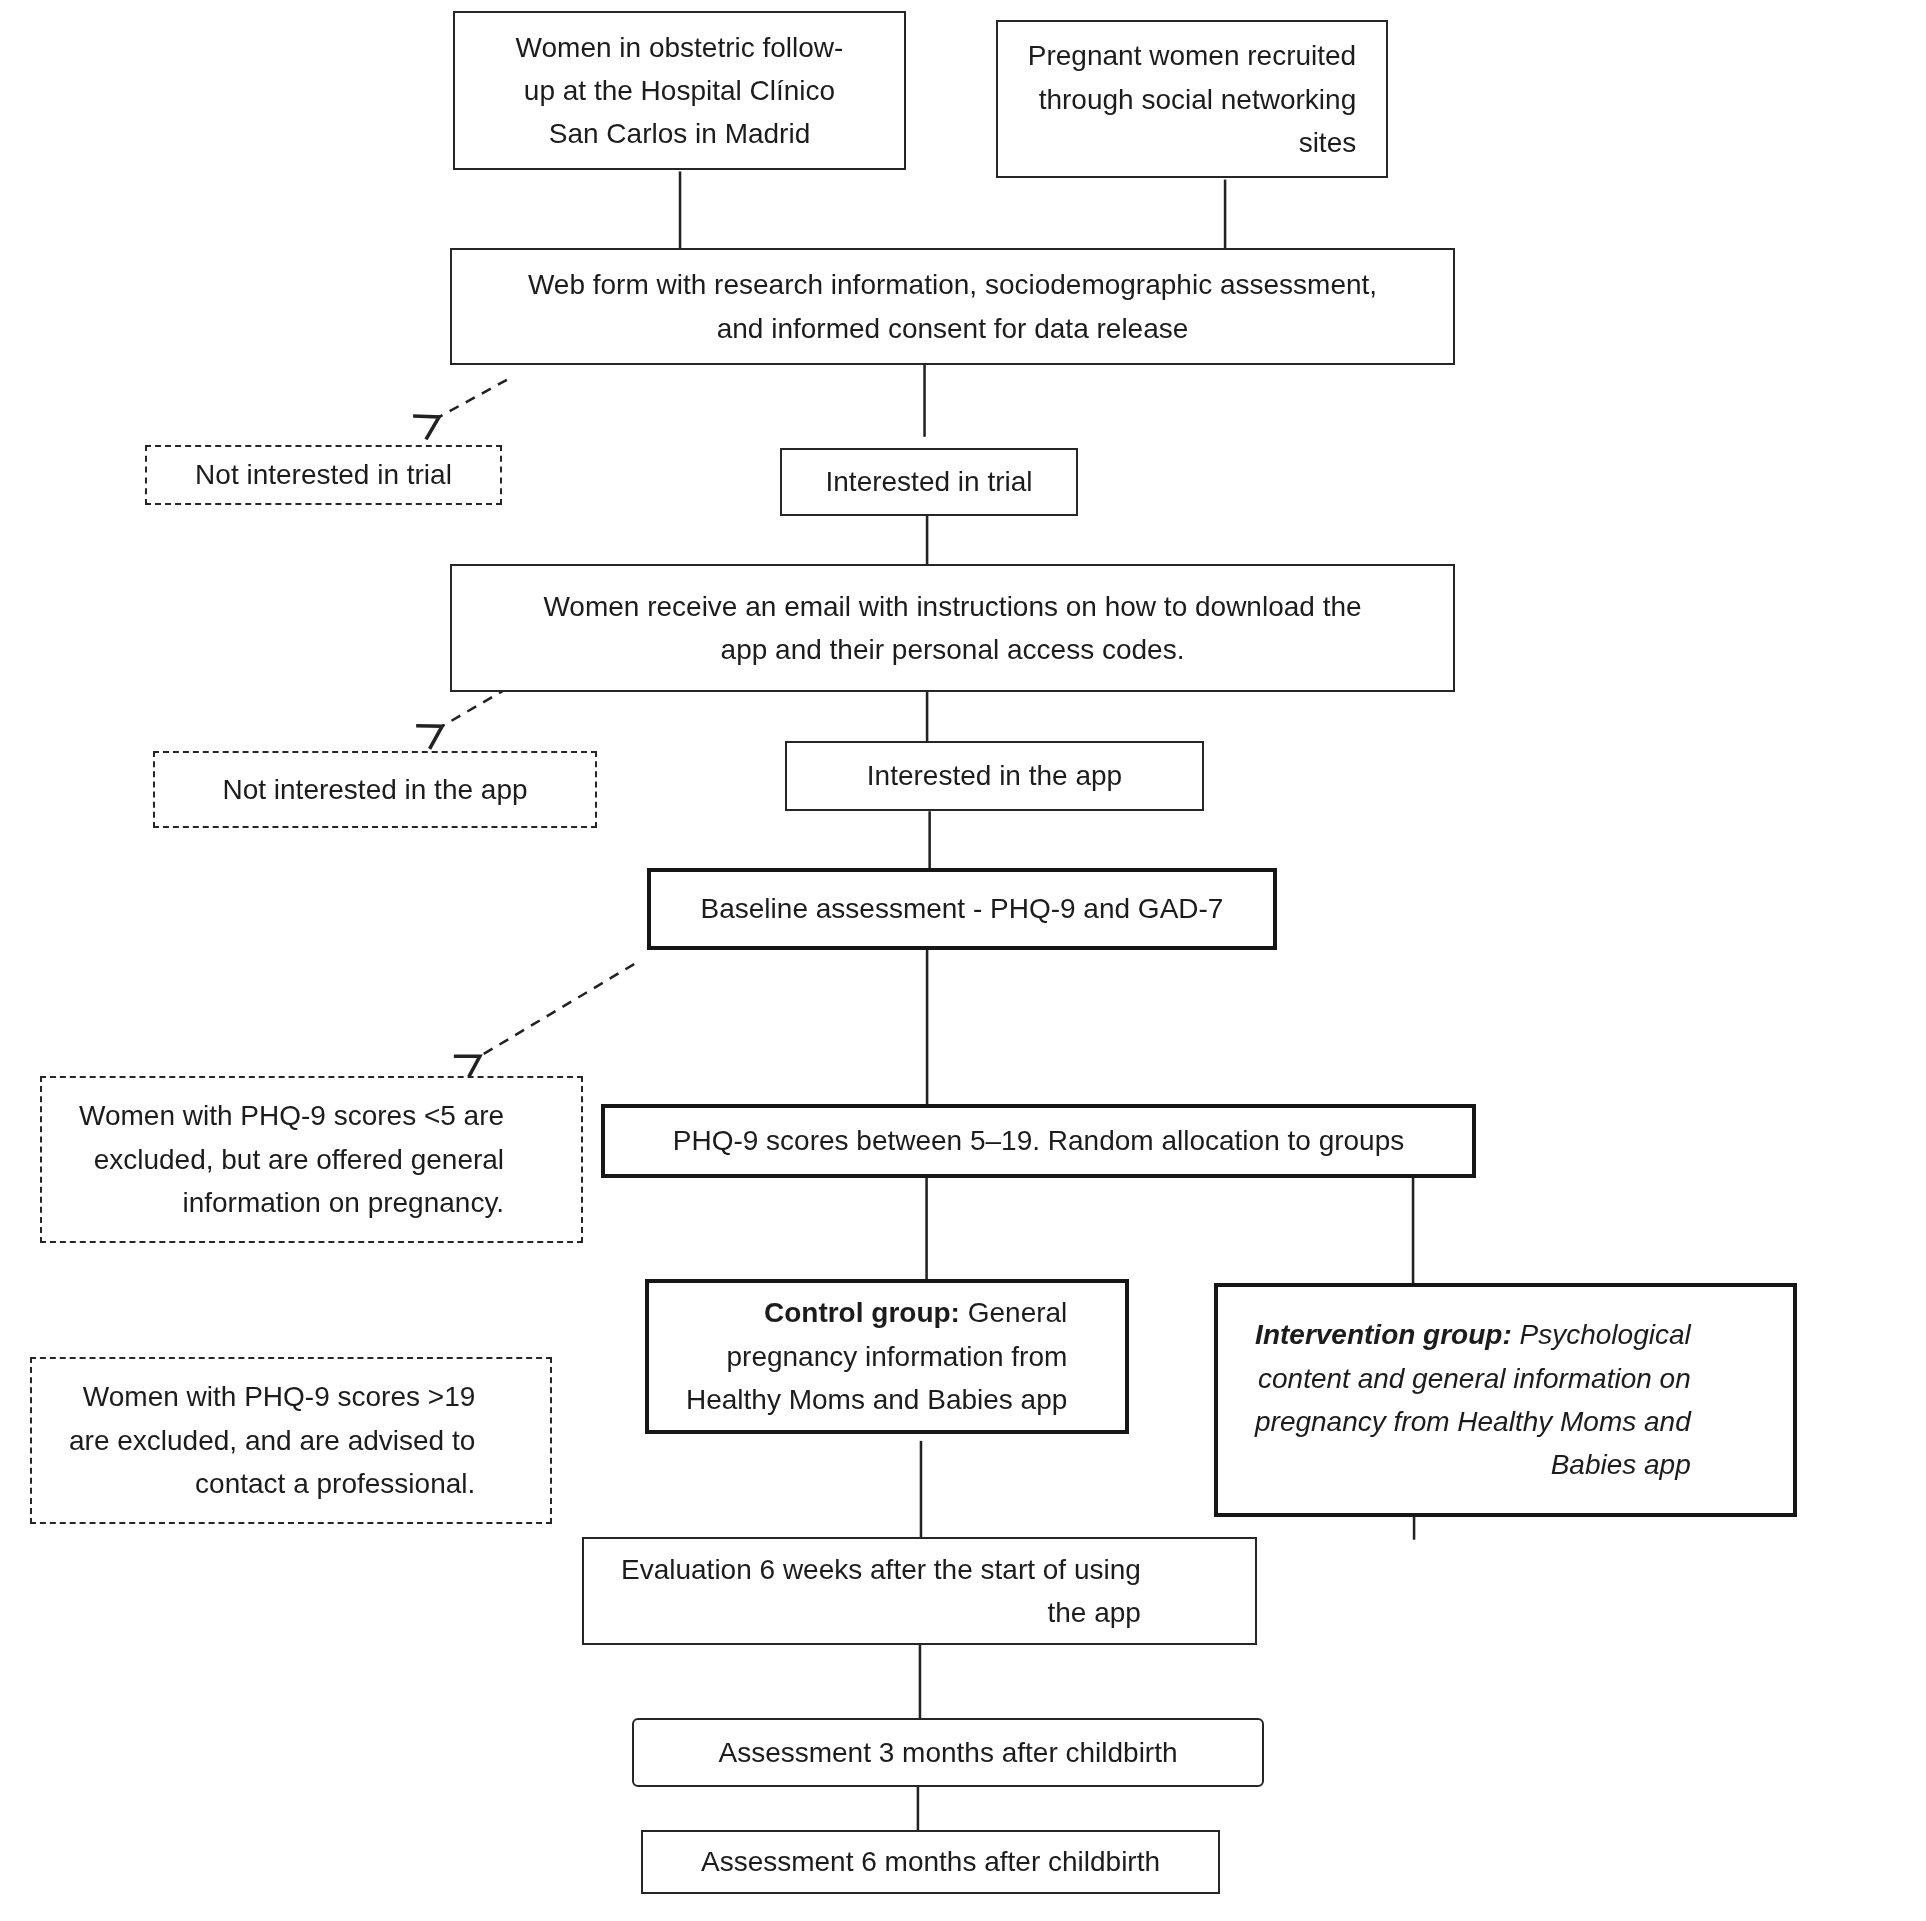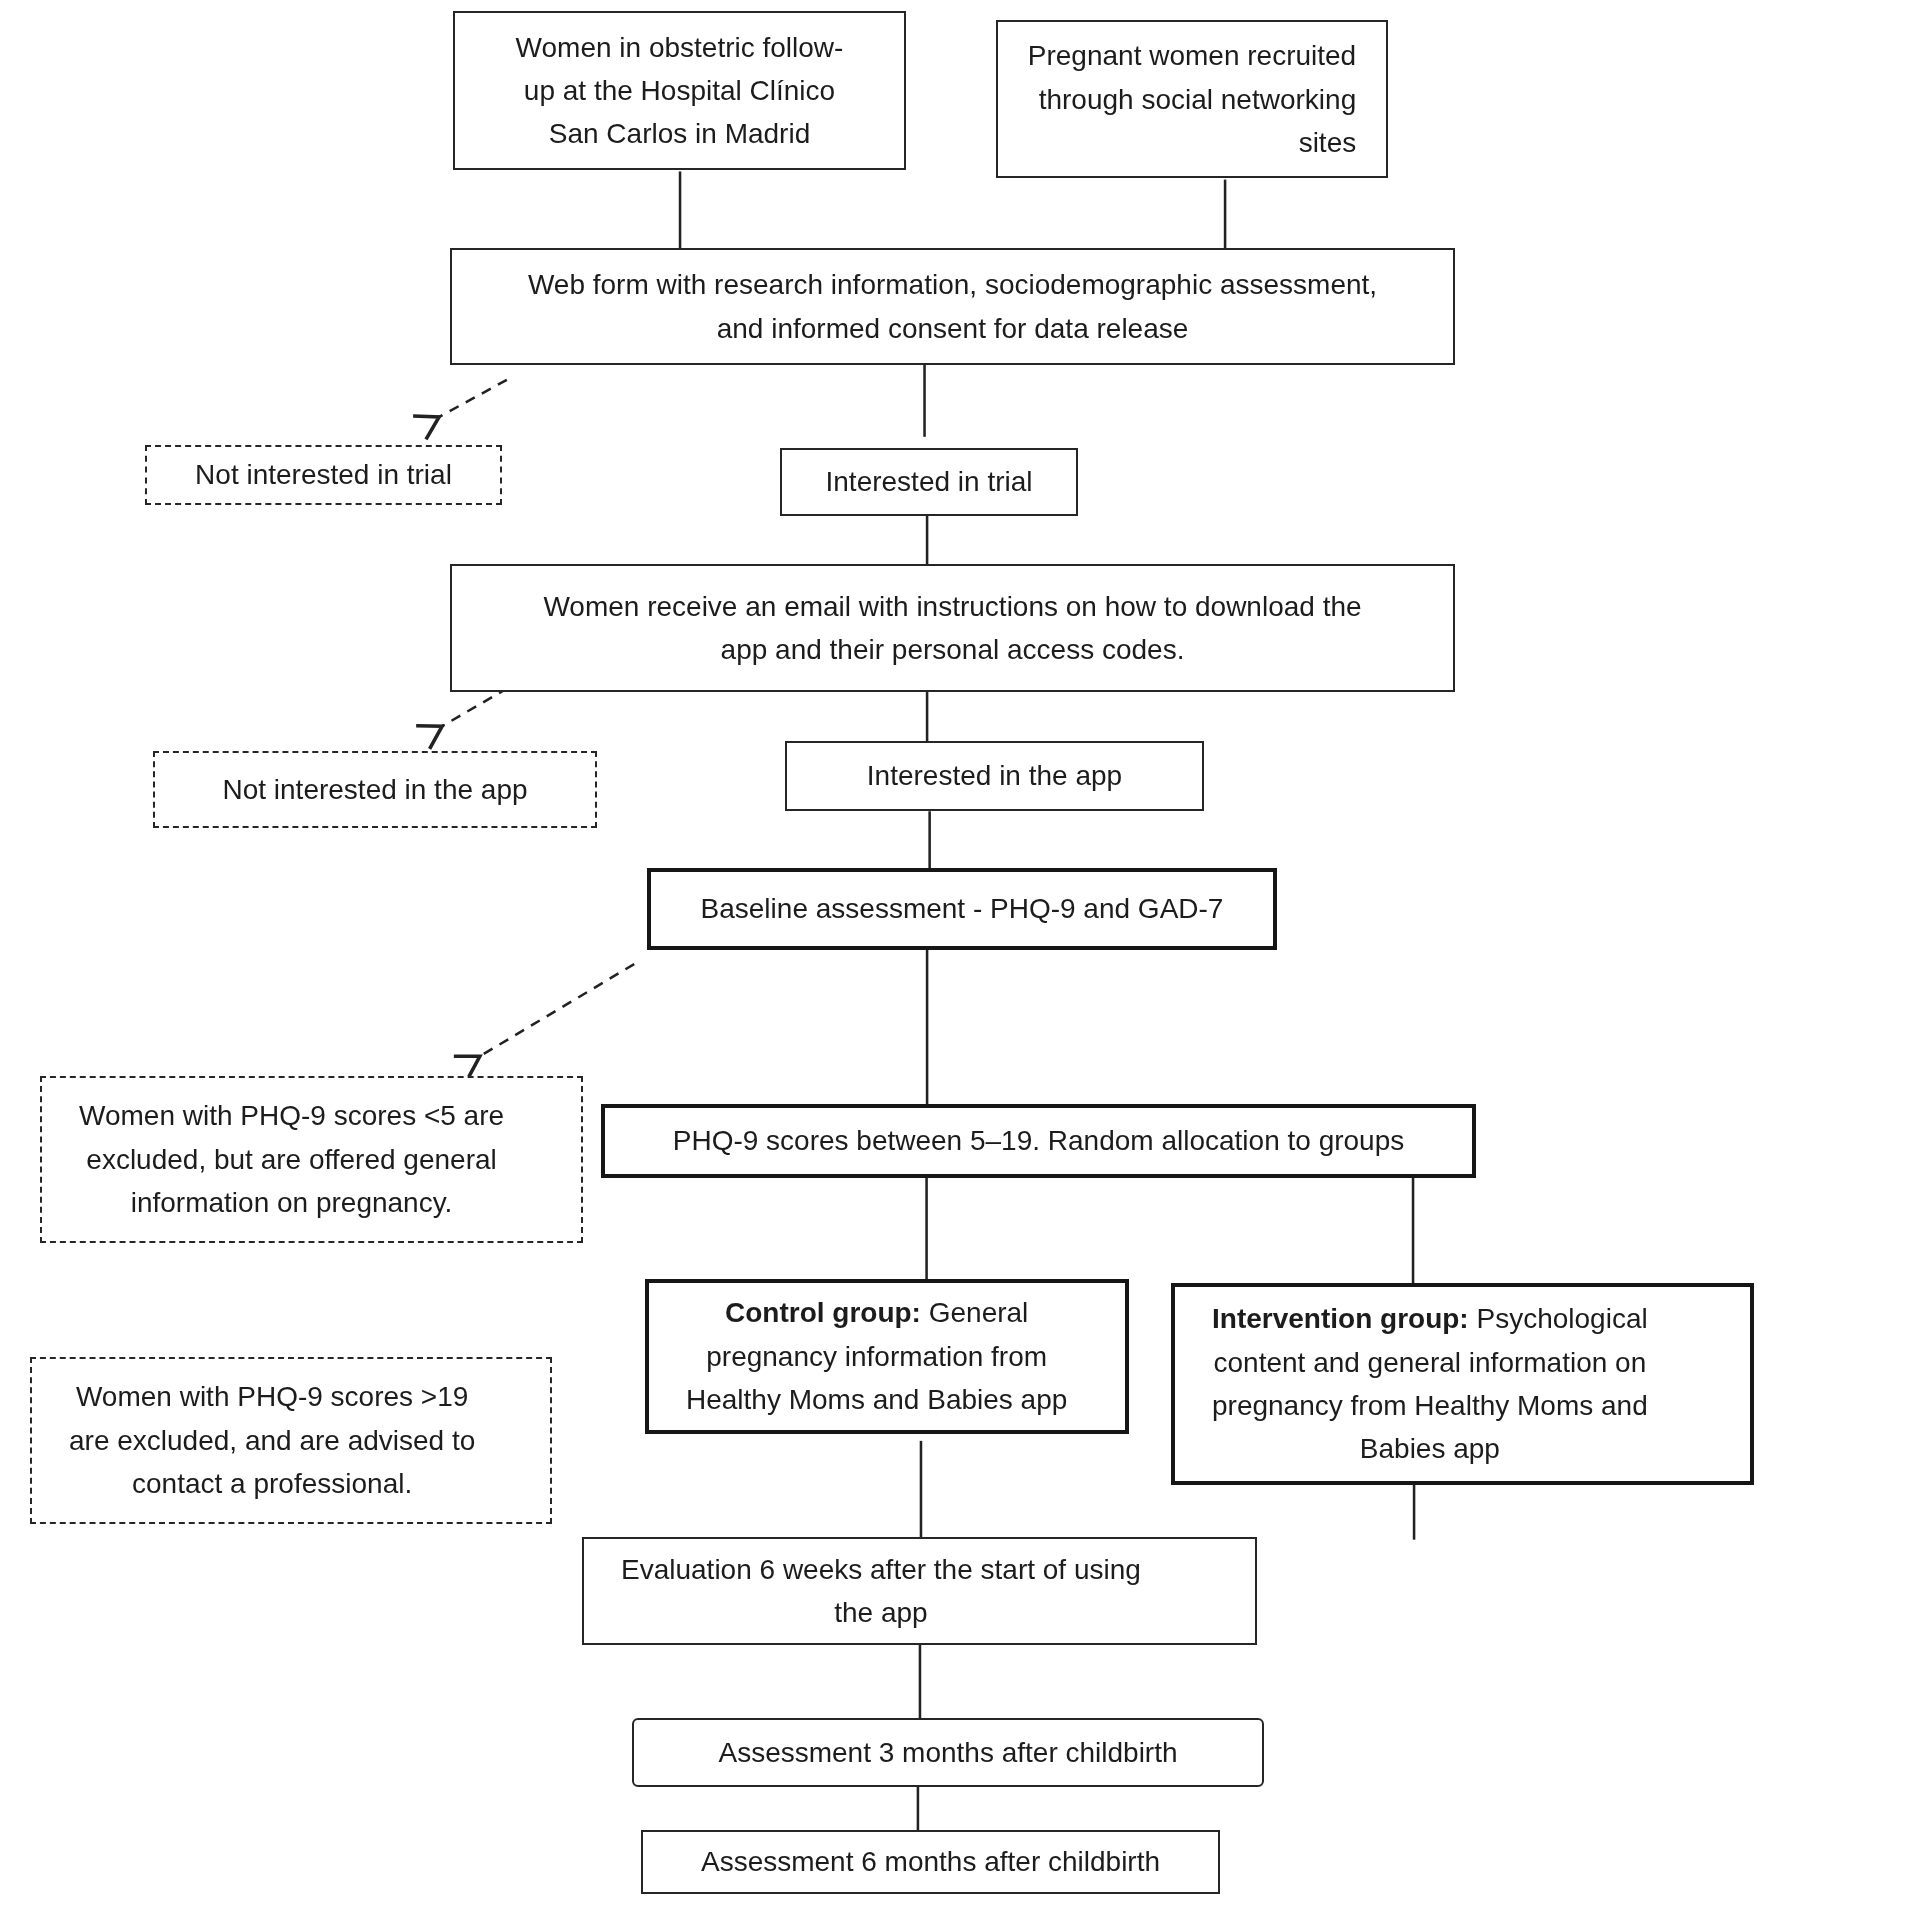--- a/index.html
+++ b/index.html
@@ -26,21 +26,21 @@
     text-align: center;
     background: #ffffff;
     border: 2px solid #262626;
     font-size: 28px;
     line-height: 1.55;
     padding: 5.1px 23px;
   }
   .node .txt { white-space: pre-line; }
   .node.left {
     justify-content: flex-start;
-    text-align: center;
+    text-align: right;
     padding-left: 37px;
     padding-right: 20.4px;
   }
   .node.thick { border-width: 4.1px; border-color: #161616; }
   .node.dash  { border-style: dashed; }
   .lead { font-weight: bold; }
 
   
   #n-hospital      { left:  453px; top:   11.2px; width:  453px; height: 159px; }
   #n-social        { left: 996px; top:   20.4px; width:  392px; height: 158px; text-align: right; }
@@ -48,21 +48,21 @@
   #n-not-trial     { left:  145px; top:  445px; width:  357px; height: 60px; }
   #n-int-trial     { left: 780px; top:  436px; width:  298px; height: 68px; margin-top: 12px; }
   #n-email         { left:  450px; top: 564px; width: 1005px; height: 128px; }
   #n-not-app       { left:  153px; top: 751px; width:  444px; height: 77px; }
   #n-int-app       { left: 785px; top: 741px; width:  419px; height: 70px; }
   #n-baseline      { left: 647px; top: 868px; width: 630px; height: 82px; }
   #n-excl-low      { left:   40px; top: 1076px; width: 543px; height: 167px; }
   #n-random        { left: 601px; top: 1104px; width: 875px; height: 74px; }
   #n-excl-high     { left:   30px; top: 1357px; width: 522px; height: 167px; }
   #n-control       { left: 645px; top: 1279px; width:  484px; height: 155px; }
-  #n-intervention  { left: 1171px; top: 1283px; width: 583px; height: 202px; }
+  #n-intervention  { left: 1214px; top: 1283px; width: 583px; height: 234px; font-style: italic; }
   #n-eval-6w       { left: 582px; top: 1537px; width: 675px; height: 108px; }
   #n-assess-end    { left: 1267px; top: 1538px; width: 643px; height: 119px; }
   #n-assess-3m     { left: 632px; top: 1718px; width: 632px; height: 69px; border-radius: 6px; }
   #n-assess-6m     { left: 641px; top: 1830px; width: 579px; height: 64px; }
 </style>
 </head>
 <body>
 
 <div class="canvas">
 

